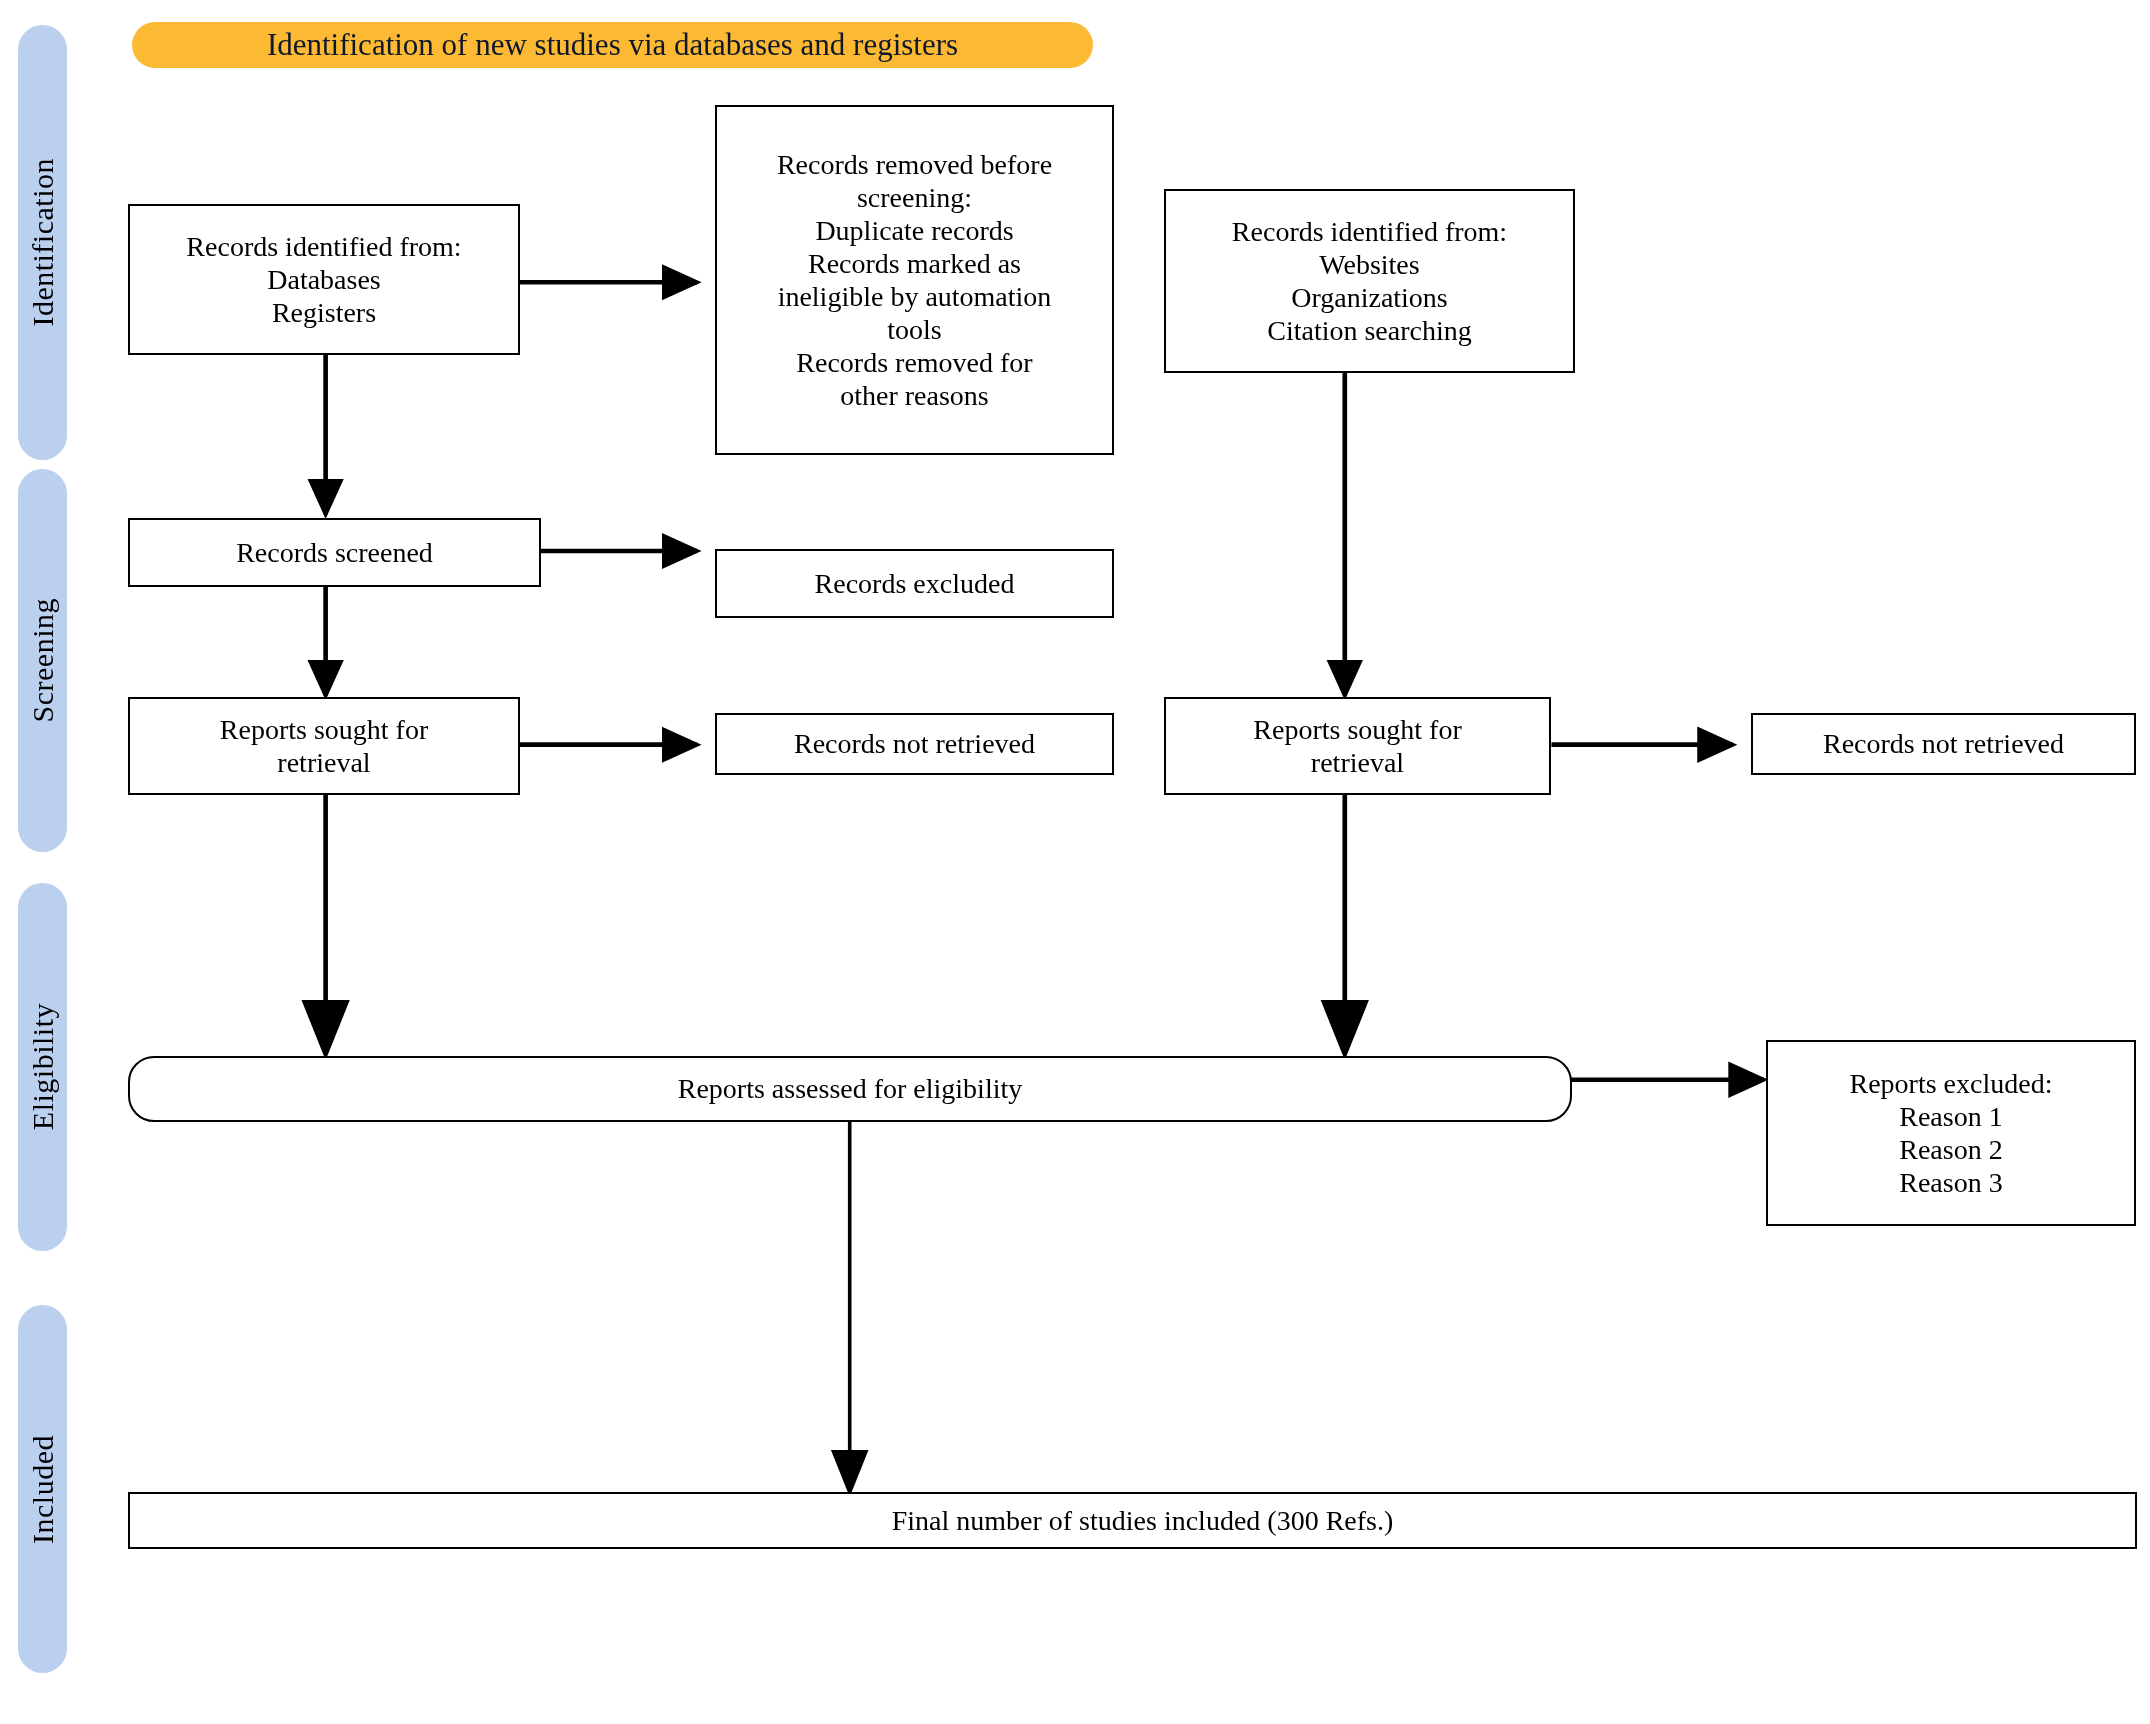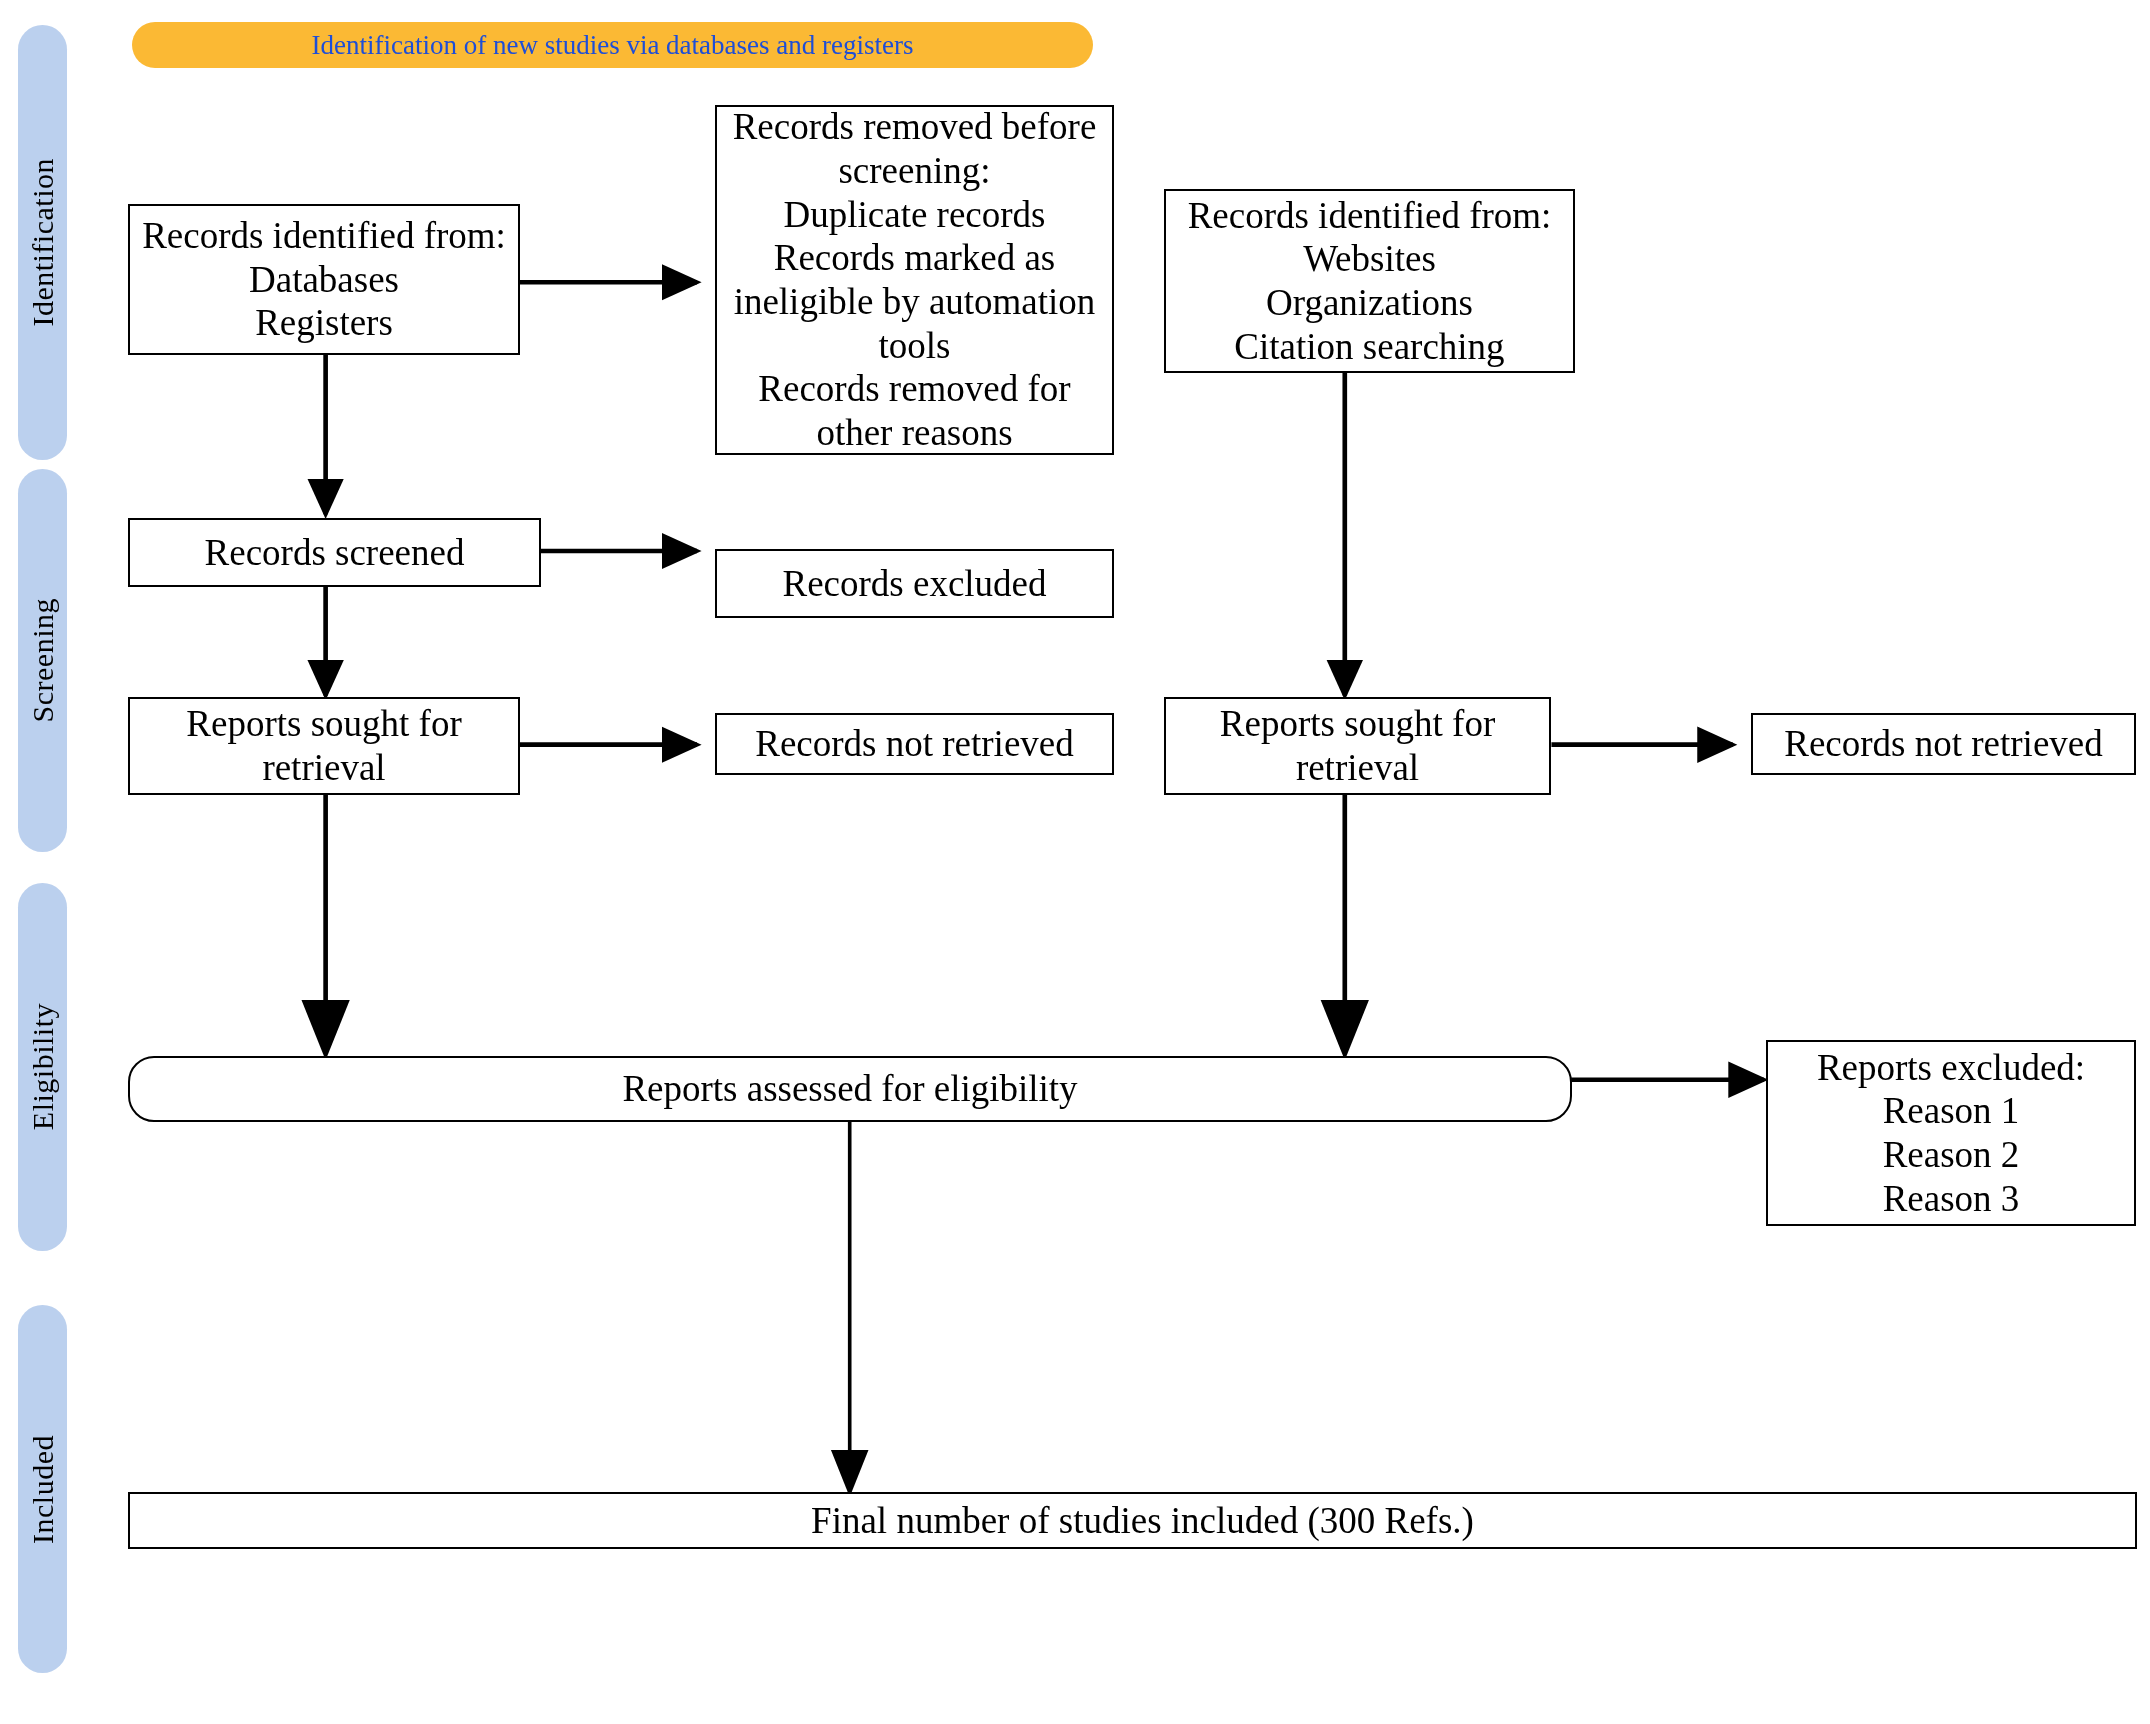--- a/index.html
+++ b/index.html
@@ -40,38 +40,38 @@
     font-family: "Liberation Serif", "DejaVu Serif", serif;
   }
   .header-pill {
     position: absolute;
     border-radius: 25px;
     display: flex;
     align-items: center;
     justify-content: center;
   }
   .header-pill .header-label {
-    font-size: 27px;
-    color: #1d4ed8;
+    font-size: 31px;
+    color: #0f172a;
     white-space: nowrap;
     text-align: right;
     font-family: "Liberation Serif", "DejaVu Serif", serif;
   }
   .node {
     position: absolute;
     box-sizing: border-box;
     border: 2.6px solid #000000;
     background: #ffffff;
     display: flex;
     align-items: center;
     justify-content: center;
     text-align: center;
   }
   .node .node-text {
-    font-size: 37px;
+    font-size: 28px;
     line-height: 1.18;
     color: #000000;
     padding: 0 7.3px;
     font-family: "Liberation Serif", "DejaVu Serif", serif;
   }
   .node .node-text .line {
     display: block;
   }
 </style>
 </head>

